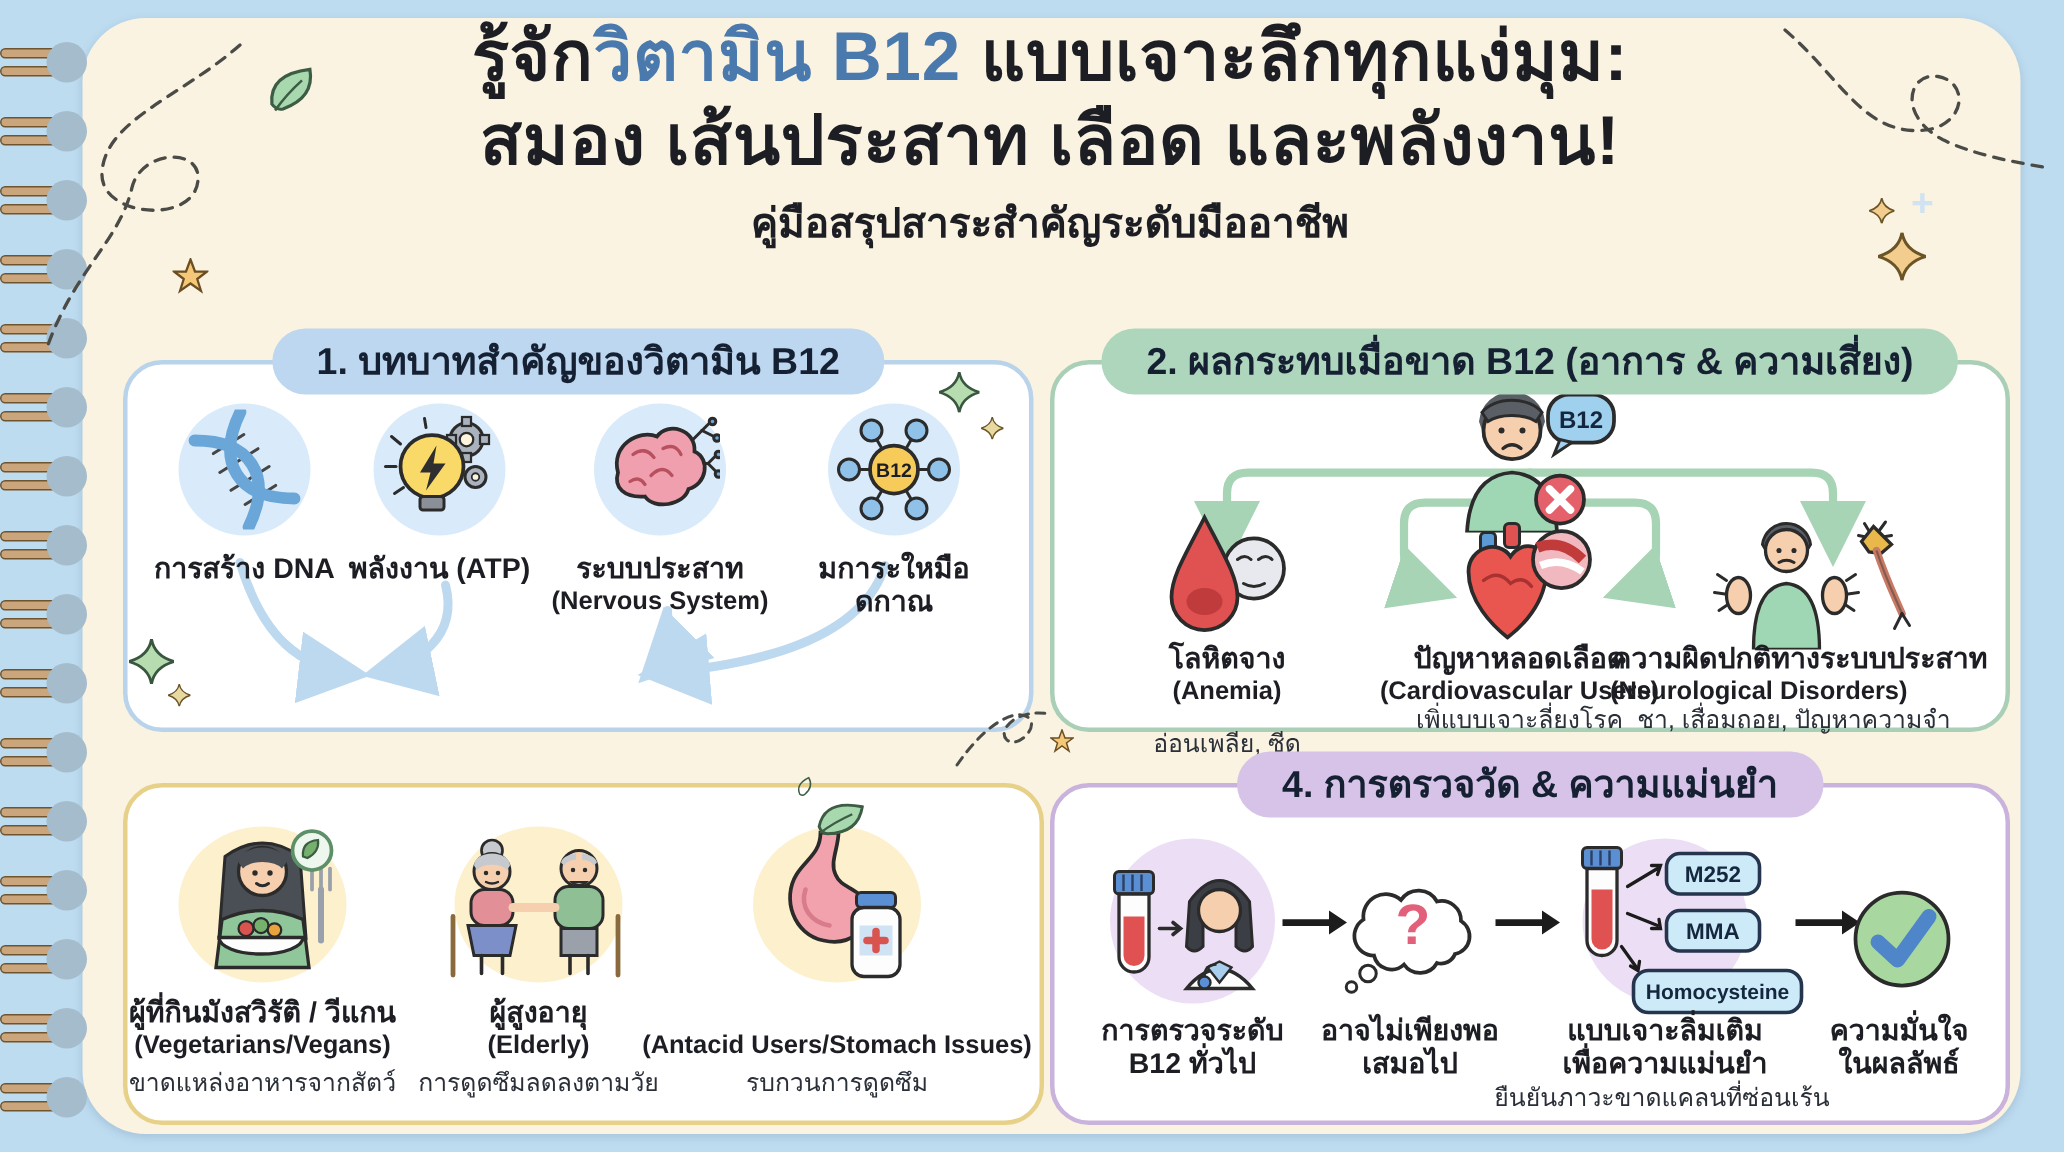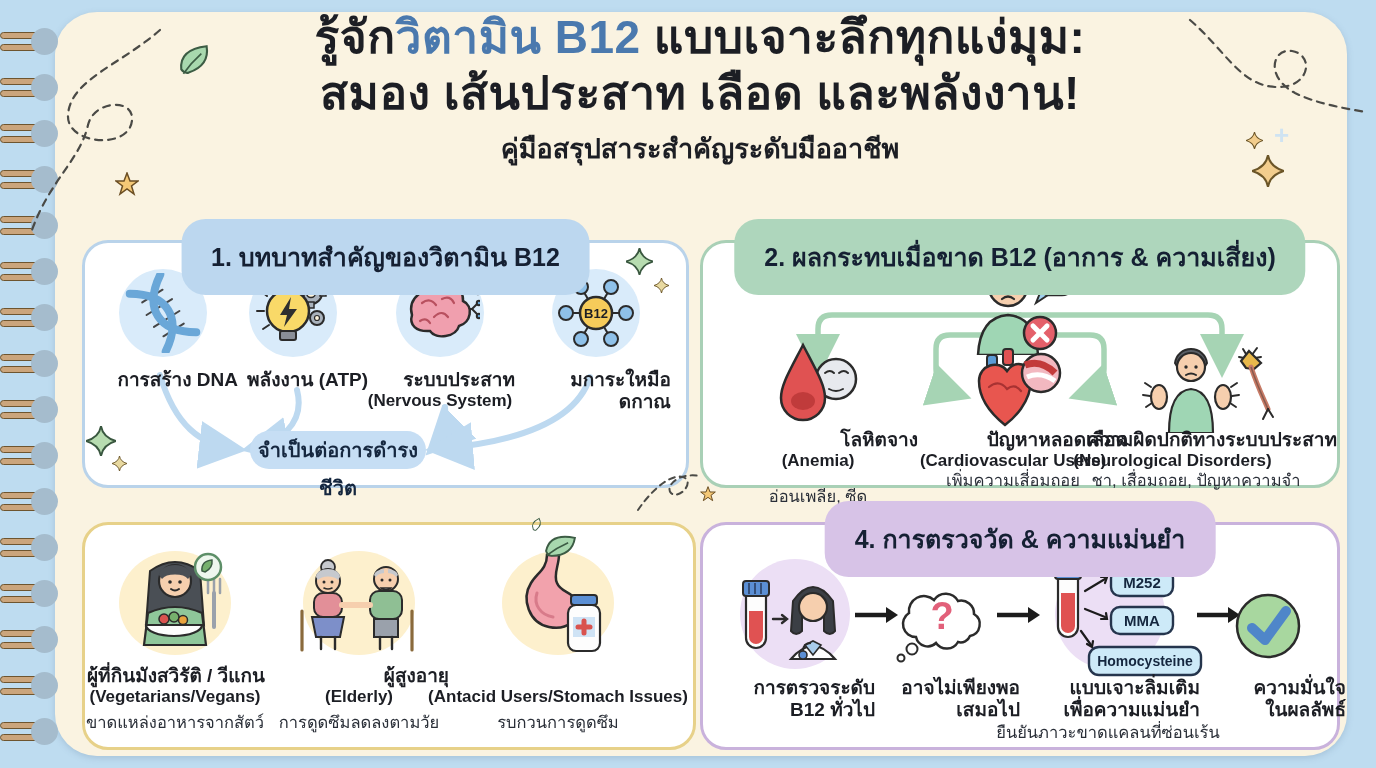--- a/index.html
+++ b/index.html
@@ -20,28 +20,28 @@
   .t-hl{color:#4a79ae;}
   .t-sub{font-size:27px;font-weight:700;margin-top:6px;color:#1c1e24;}
 
   
   .panel{position:absolute;background:#ffffff;border-radius:26px;z-index:2;}
   .p1{left:82px;top:240px;width:601px;height:242px;border:3.5px solid #b9d3ea;}
   .p2{left:700px;top:240px;width:634px;height:242px;border:3.5px solid #a9d0b6;}
   .p3{left:82px;top:522px;width:608px;height:222px;border:3.5px solid #e7d189;}
   .p4{left:700px;top:522px;width:634px;height:222px;border:3.5px solid #c9b2dc;}
   .pill{position:absolute;top:-24px;left:50%;transform:translateX(-50%);height:44px;line-height:44px;
-        padding:16px 30px;border-radius:24px;font-size:25px;font-weight:700;color:#152033;white-space:nowrap;z-index:4;}
+        padding:0 30px;border-radius:24px;font-size:25px;font-weight:700;color:#152033;white-space:nowrap;z-index:4;}
   .pill1{background:#bcd7ef;} .pill2{background:#aed6bc;} .pill3{background:#f2dc99;} .pill4{background:#d7c3e7;}
 
   .icirc{position:absolute;border-radius:50%;}
   .c-blue{background:#d9ebfa;} .c-yellow{background:#fdf0cd;} .c-lav{background:#ecdff5;}
 
   .lbl{position:absolute;text-align:center;color:#1c1e24;line-height:1.15;}
-  .lbl-b{font-size:19px;font-weight:700;text-align:right;}
+  .lbl-b{font-size:19px;font-weight:700;}
   .lbl-en{font-size:17px;font-weight:700;}
   .lbl-d{font-size:16.5px;font-weight:400;color:#2a2f38;}
 
   .concl{position:absolute;left:165px;top:188px;width:176px;height:38px;line-height:38px;border-radius:20px;
          background:#c6def4;text-align:center;font-size:20px;font-weight:700;color:#15273f;}
 
   .qmark{fill:#e2607a;font-size:38px;font-weight:700;}
   .tagtxt{fill:#15273f;font-weight:700;}
   svg text{font-family:"Liberation Sans","DejaVu Sans",sans-serif;}
   .deco{position:absolute;z-index:6;}
@@ -238,21 +238,20 @@
           <circle cx="27" cy="68" r="7"></circle>
         <circle cx="12" cy="42" r="7"></circle>
           <circle cx="27" cy="16" r="7"></circle>
           <circle cx="57" cy="16" r="7"></circle>
       </g>
       <circle cx="42" cy="42" r="16" fill="#f6cb5a" stroke="#2b2b2b" stroke-width="2.5"></circle>
       <text x="42" y="47" text-anchor="middle" font-size="13" font-weight="700" fill="#1c1e24">B12</text>
     </svg>
     <div class="lbl lbl-b" style="left:436px;top:126px;width:150px">มการะใหมือดกาณ</div>
 
-    <div class="concl">จำเป็นต่อการดำรงชีวิต</div>
   </div>
 
   <div class="panel p2">
     <div class="pill pill2">2. ผลกระทบเมื่อขาด B12 (อาการ &amp; ความเสี่ยง)</div>
 
     <svg class="abs" style="left:0;top:0;width:634px;height:242px" viewBox="0 0 634 242">
       <defs>
           <marker id="mGreen" markerWidth="9" markerHeight="9" refX="6" refY="4" orient="auto">
             <path d="M0,0 L8,4 L0,8 z" fill="#a6d4b4"></path>
           </marker>
@@ -298,21 +297,21 @@
       <rect x="22" y="8" width="10" height="14" rx="3" fill="#5b9bd5" stroke="#2b2b2b" stroke-width="2"></rect>
       <rect x="38" y="2" width="10" height="16" rx="3" fill="#e05252" stroke="#2b2b2b" stroke-width="2"></rect>
       <path d="M14,34 C14,18 34,12 42,24 C50,12 66,16 66,32 C66,56 48,72 40,78 C30,70 14,54 14,34 z" fill="#e8564f" stroke="#2b2b2b" stroke-width="2.5"></path>
       <path d="M24,40 q10,-8 18,2 q8,-6 14,2" stroke="#a83232" stroke-width="2.2" fill="none" stroke-linecap="round"></path>
       <circle cx="76" cy="26" r="19" fill="#f2b8c0" stroke="#2b2b2b" stroke-width="2.5"></circle>
       <path d="M60,18 q16,-6 30,8" stroke="#c23b3b" stroke-width="7" fill="none"></path>
       <path d="M62,30 q14,-6 28,4" stroke="#ffffff" stroke-width="5" fill="none"></path>
     </svg>
     <div class="lbl lbl-b" style="left:195px;top:186px;width:230px">ปัญหาหลอดเลือด</div>
     <div class="lbl lbl-en" style="left:195px;top:208px;width:230px">(Cardiovascular Users)</div>
-    <div class="lbl lbl-d" style="left:195px;top:228px;width:230px">เพิ่มความเสี่อมถอย</div>
+    <div class="lbl lbl-d" style="left:195px;top:228px;width:230px">เพิ่แบบเจาะลี่ยงโรค</div>
 
     <svg class="abs" style="left:438px;top:98px;width:134px;height:92px" viewBox="0 0 134 92">
       <g stroke="#2b2b2b" stroke-width="2" stroke-linecap="round">
         <line x1="4" y1="42" x2="10" y2="46"></line>
           <line x1="2" y1="54" x2="9" y2="55"></line>
           <line x1="5" y1="66" x2="11" y2="62"></line>
         <line x1="96" y1="42" x2="90" y2="46"></line>
           <line x1="98" y1="54" x2="91" y2="55"></line>
           <line x1="95" y1="66" x2="89" y2="62"></line>
       </g>

